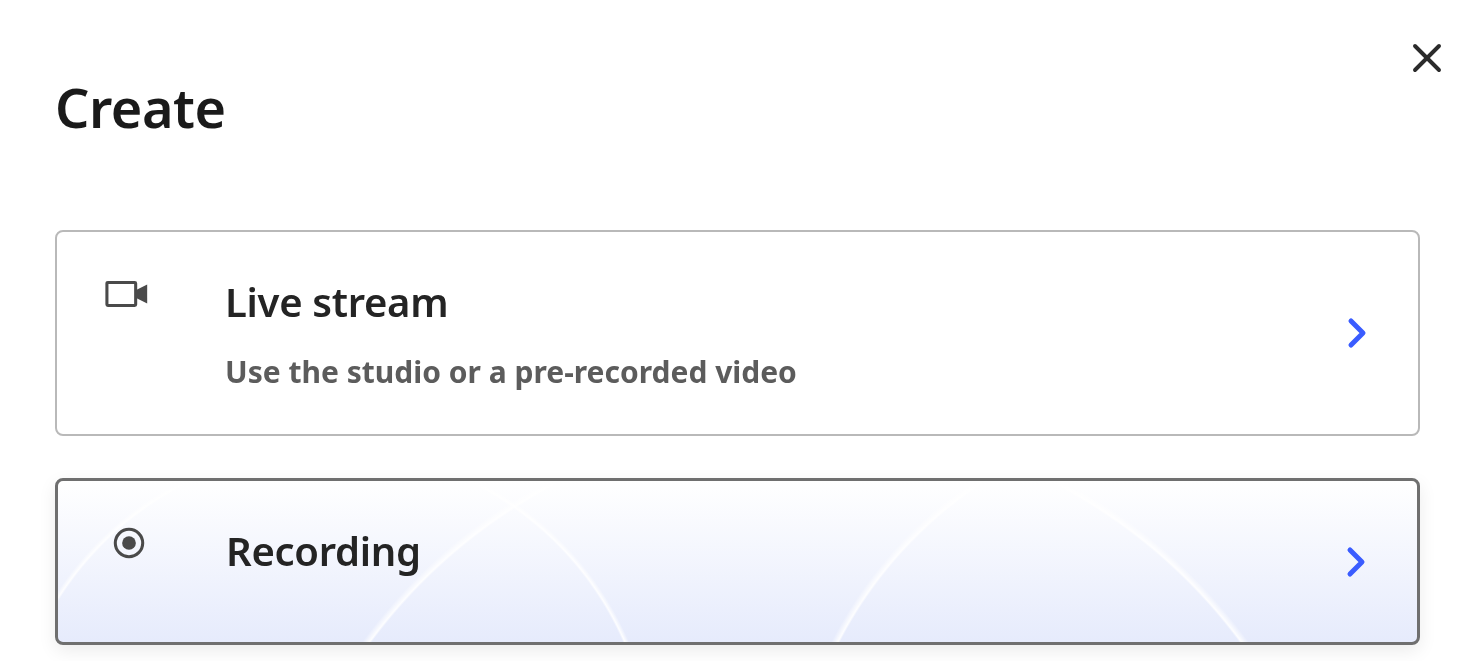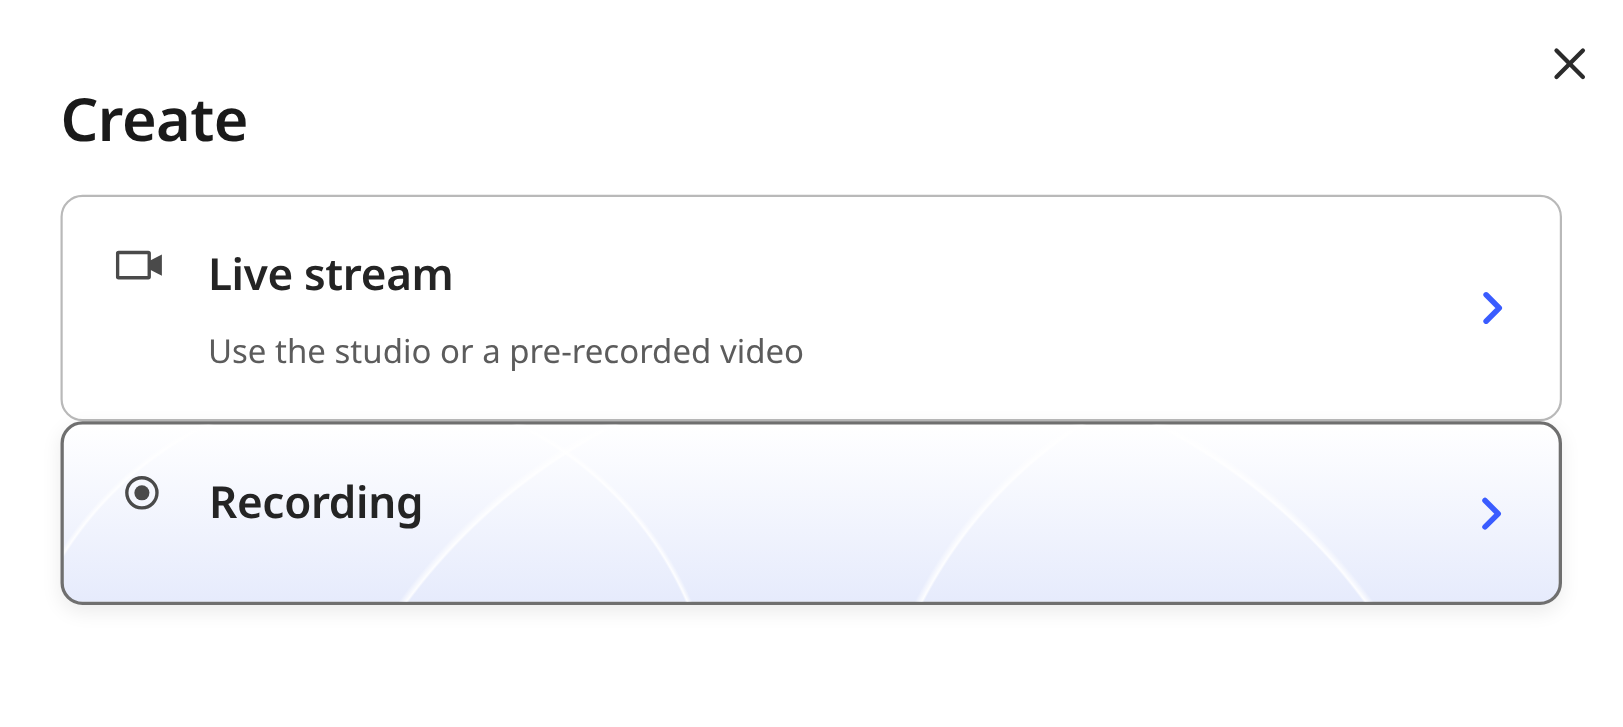--- a/index.html
+++ b/index.html
@@ -20,32 +20,34 @@
     }
     .close svg { width: 36px; height: 36px; display: block; }
     .container {
       padding: 70px 55px 0 55px;
     }
     h1.title {
       font-size: 54px;
       font-weight: 600;
       color: #1a1a1a;
       letter-spacing: -0.5px;
-      margin-bottom: 33px;
+      margin-bottom: 86px;
     }
     .option {
       width: 100%;
       border: 2px solid #b9b9b9;
-      border-radius: 20px;
+      border-radius: 8px;
       padding: 42px 48px;
       display: flex;
       align-items: center;
       cursor: pointer;
       position: relative;
+      margin-bottom: 42px;
       background: #fff;
+      gap: 36px;
     }
     .option.selected {
       border: 3px solid #6f6f6f;
       background: linear-gradient(180deg, #ffffff 0%, #e6ebfc 100%);
       box-shadow: 0 6px 18px rgba(0,0,0,0.08);
       overflow: hidden;
     }
     .option.selected::before {
       content: "";
       position: absolute;
@@ -71,21 +73,21 @@
     .option .texts { flex: 1; position: relative; z-index: 1; }
     .option .opt-title {
       font-size: 40px;
       font-weight: 600;
       color: #242424;
       margin-bottom: 22px;
       letter-spacing: -0.3px;
     }
     .option .opt-desc {
       font-size: 30px;
-      font-weight: 400;
+      font-weight: 700;
       color: #5c5c5c;
     }
     .option .chev {
       flex: 0 0 auto;
       color: #3a5cff;
       position: relative;
       z-index: 1;
     }
     .option .chev svg { width: 26px; height: 40px; display:block; }
     .record-icon svg { width: 42px; height: 42px; }

